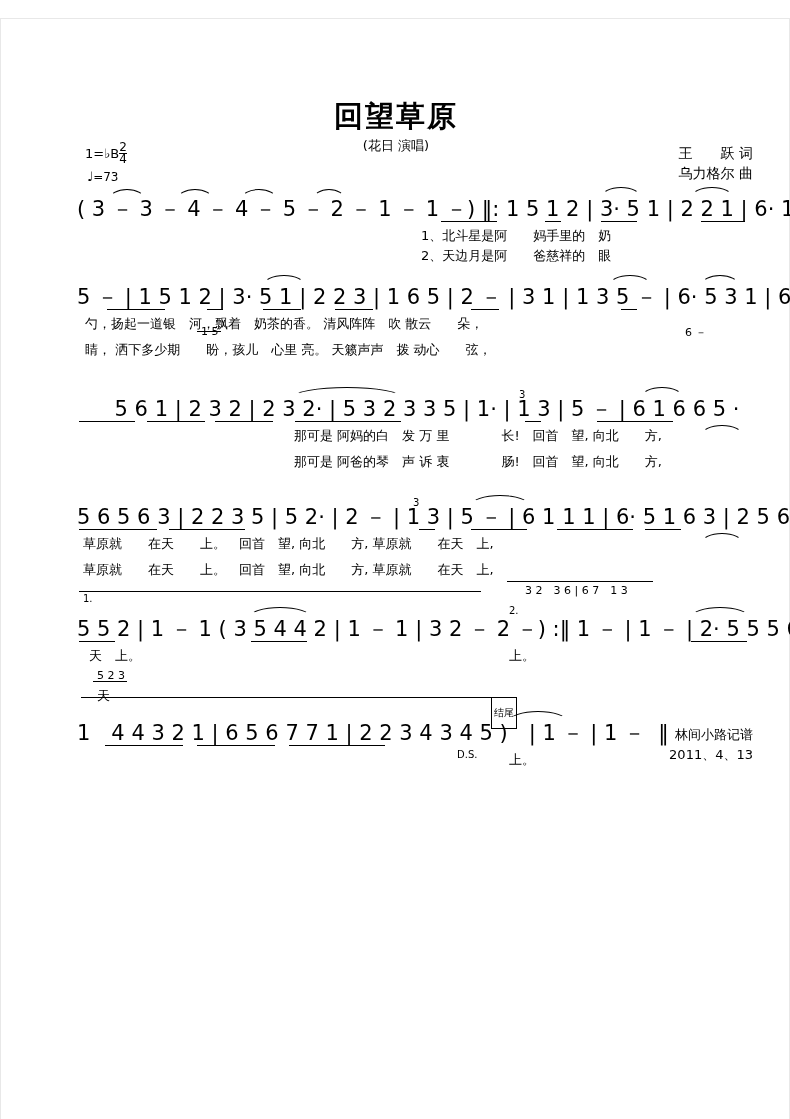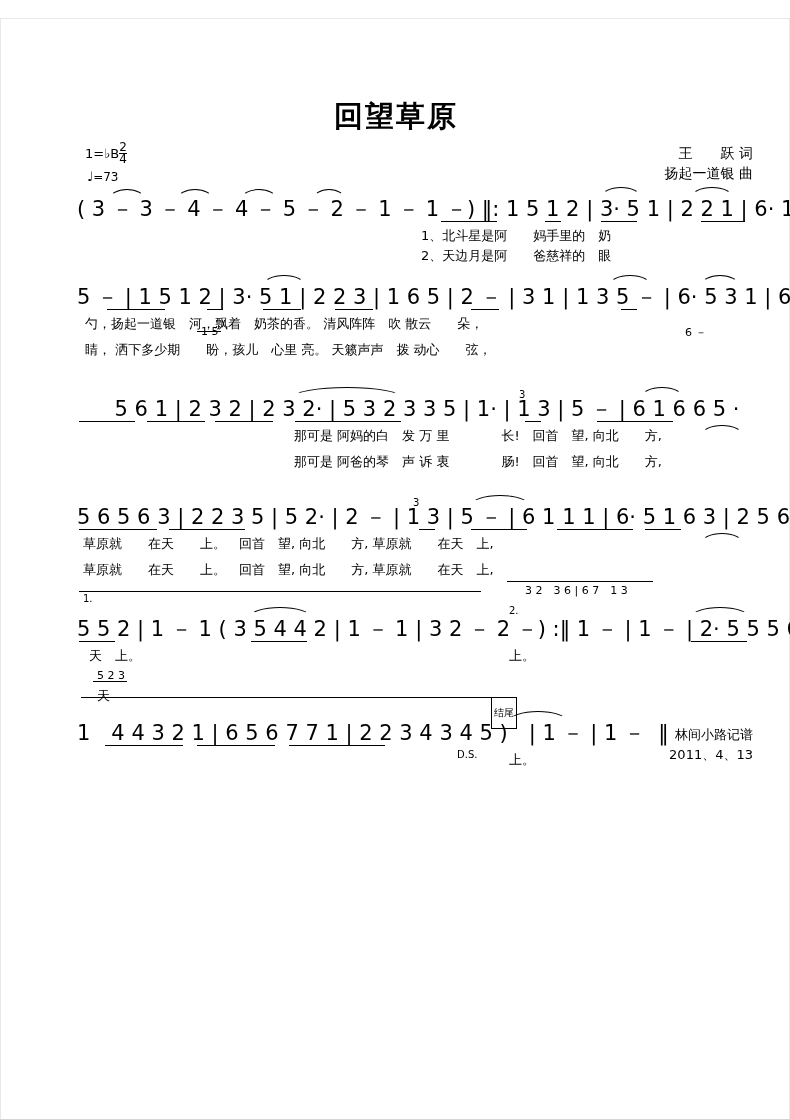--- a/index.html
+++ b/index.html
@@ -143,23 +143,24 @@
     border-left: 1px solid transparent;
     border-right: 1px solid transparent;
   }
 </style>
 </head>
 <body>
 
 <div class="page">
 
   <div class="title">回望草原</div>
+  <div class="subtitle">(花日 演唱)</div>
   <div class="credits">
     <div class="credit-line">王　　跃 词</div>
-    <div class="credit-line">扬起一道银 曲</div>
+    <div class="credit-line">乌力格尔 曲</div>
   </div>
 
   <div class="keysig">
     <span>1=</span><span>♭B</span><span class="meter"><span class="num">2</span><span class="den">4</span></span>
   </div>
   <div class="tempo">
     <span class="note">♩</span><span>=73</span>
   </div>
 
   <div class="system" style="top:176px;height:70px;">

